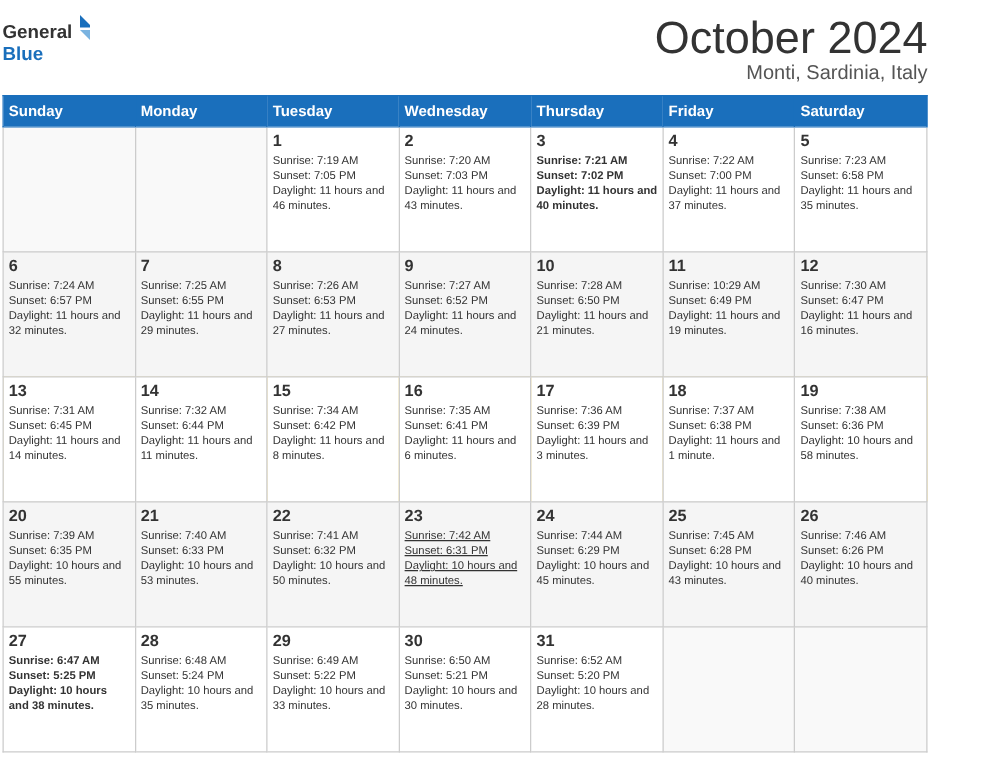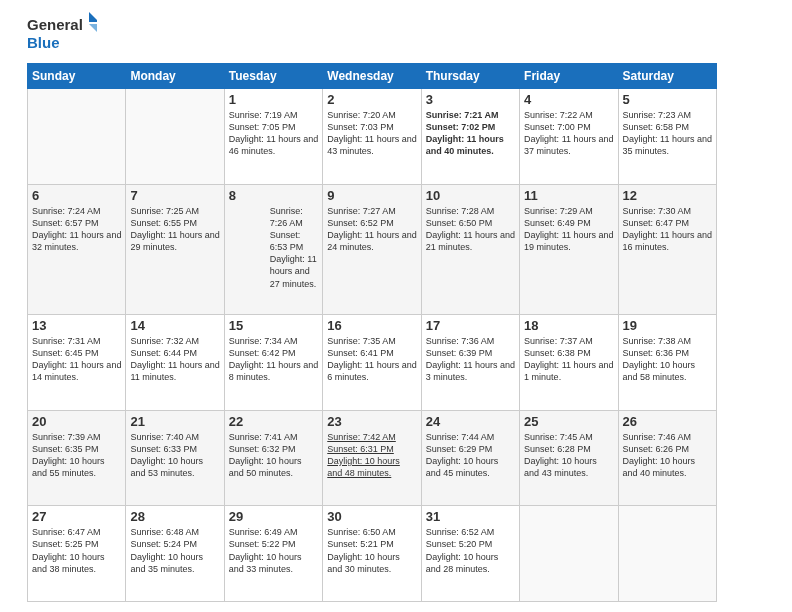--- a/index.html
+++ b/index.html
@@ -6,21 +6,21 @@
     body {
       font-family: Arial, sans-serif;
       background: #fff;
       width: 792px;
       height: 612px;
       overflow: hidden;
     }
     .page {
       width: 744px;
       height: 612px;
-      padding: 10px 27px;
+      padding: 10px 2px;
       display: flex;
       flex-direction: column;
       justify-content: center;
     }
     .header {
       display: flex;
       justify-content: space-between;
       align-items: flex-start;
       margin-bottom: 8px;
     }
@@ -95,20 +95,24 @@
 <div class="page">
   <div class="header">
     <div class="logo">
   <svg width="70" height="45" viewBox="0 0 70 45">
     <text x="0" y="20" font-size="15" font-weight="bold" fill="#333" font-family="Arial">General</text>
     <text x="0" y="38" font-size="15" font-weight="bold" fill="#1a6fbc" font-family="Arial">Blue</text>
     <polygon points="62,2 72,12 62,12" fill="#1a6fbc"></polygon>
     <polygon points="62,14 72,14 72,24" fill="#7ab3e0"></polygon>
   </svg>
 </div>
+    <div class="title-block">
+      <div class="month-title">October 2024</div>
+      <div class="location">Monti, Sardinia, Italy</div>
+    </div>
   </div>
 
   <table class="calendar">
     <thead>
       <tr>
       <th>Sunday</th>
           <th>Monday</th>
           <th>Tuesday</th>
           <th>Wednesday</th>
           <th>Thursday</th>
@@ -159,39 +163,39 @@
 Daylight: 11 hours and 32 minutes.</div>
           </td>
           <td>
             <span class="day-num">7</span>
             <div class="day-info" style="white-space: pre-line;">Sunrise: 7:25 AM
 Sunset: 6:55 PM
 Daylight: 11 hours and 29 minutes.</div>
           </td>
           <td>
             <span class="day-num">8</span>
-            <div class="day-info" style="white-space: pre-line; margin-left: 41px;">Sunrise: 7:26 AM
+            <div class="day-info" style="white-space: pre-line;">Sunrise: 7:26 AM
 Sunset: 6:53 PM
 Daylight: 11 hours and 27 minutes.</div>
           </td>
           <td>
             <span class="day-num">9</span>
             <div class="day-info" style="white-space: pre-line;">Sunrise: 7:27 AM
 Sunset: 6:52 PM
 Daylight: 11 hours and 24 minutes.</div>
           </td>
           <td>
             <span class="day-num">10</span>
             <div class="day-info" style="white-space: pre-line;">Sunrise: 7:28 AM
 Sunset: 6:50 PM
 Daylight: 11 hours and 21 minutes.</div>
           </td>
           <td>
             <span class="day-num">11</span>
-            <div class="day-info" style="white-space: pre-line;">Sunrise: 7:29 AM
+            <div class="day-info" style="white-space: pre-line;">Sunrise: 10:29 AM
 Sunset: 6:49 PM
 Daylight: 11 hours and 19 minutes.</div>
           </td>
           <td>
             <span class="day-num">12</span>
             <div class="day-info" style="white-space: pre-line;">Sunrise: 7:30 AM
 Sunset: 6:47 PM
 Daylight: 11 hours and 16 minutes.</div>
           </td>
         </tr>
@@ -279,21 +283,21 @@
           <td>
             <span class="day-num">26</span>
             <div class="day-info" style="white-space: pre-line;">Sunrise: 7:46 AM
 Sunset: 6:26 PM
 Daylight: 10 hours and 40 minutes.</div>
           </td>
         </tr>
         <tr style="background-color: rgb(255, 255, 255);">
           <td>
             <span class="day-num">27</span>
-            <div class="day-info" style="white-space: pre-line;">Sunrise: 6:47 AM
+            <div class="day-info" style="white-space: pre-line; font-weight: bold;">Sunrise: 6:47 AM
 Sunset: 5:25 PM
 Daylight: 10 hours and 38 minutes.</div>
           </td>
           <td>
             <span class="day-num">28</span>
             <div class="day-info" style="white-space: pre-line;">Sunrise: 6:48 AM
 Sunset: 5:24 PM
 Daylight: 10 hours and 35 minutes.</div>
           </td>
           <td>

